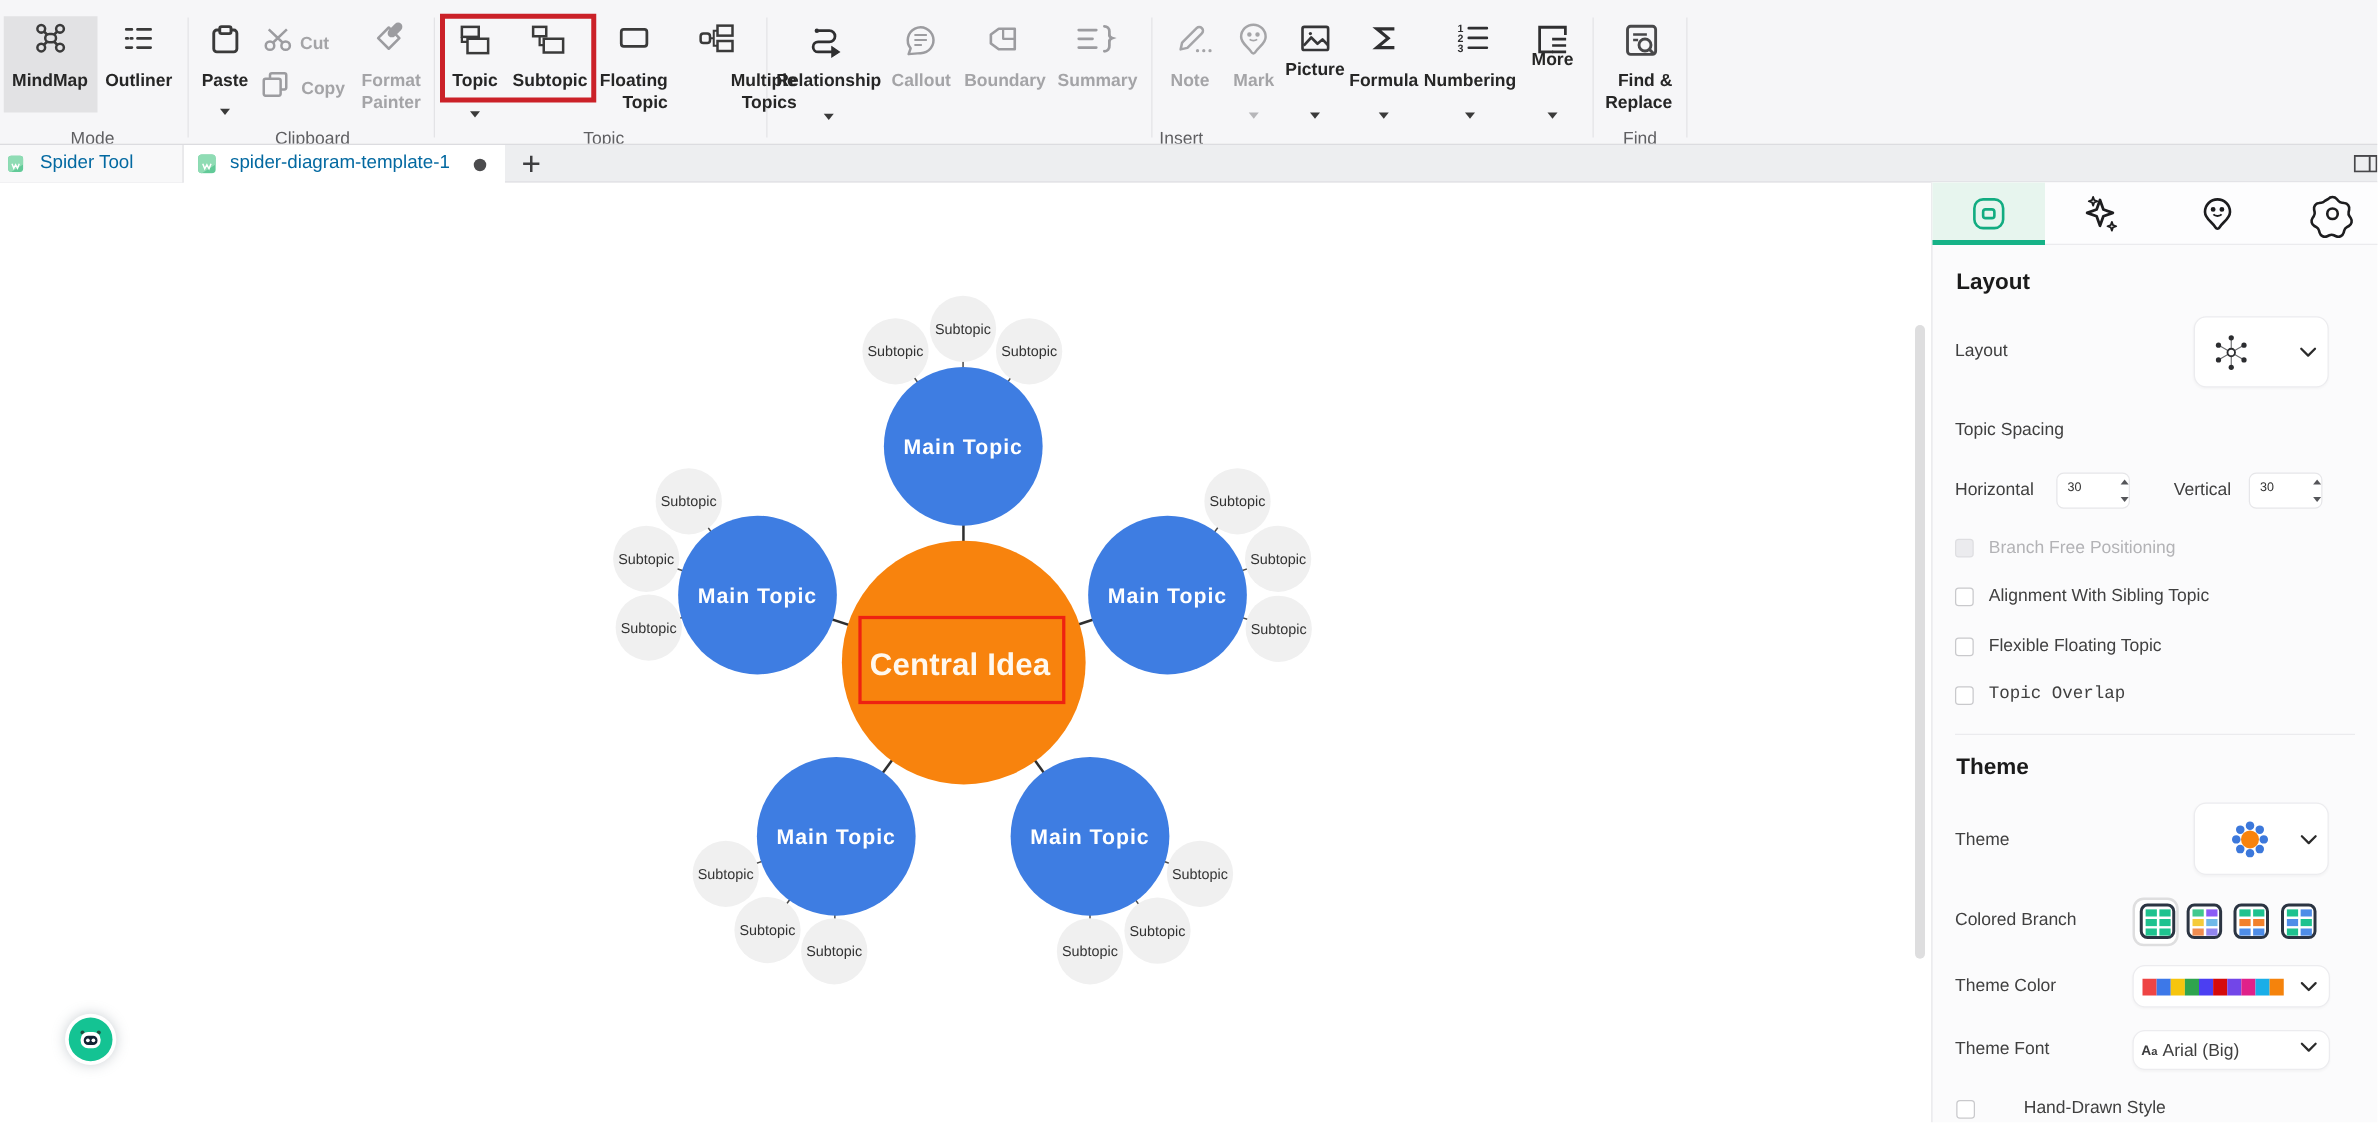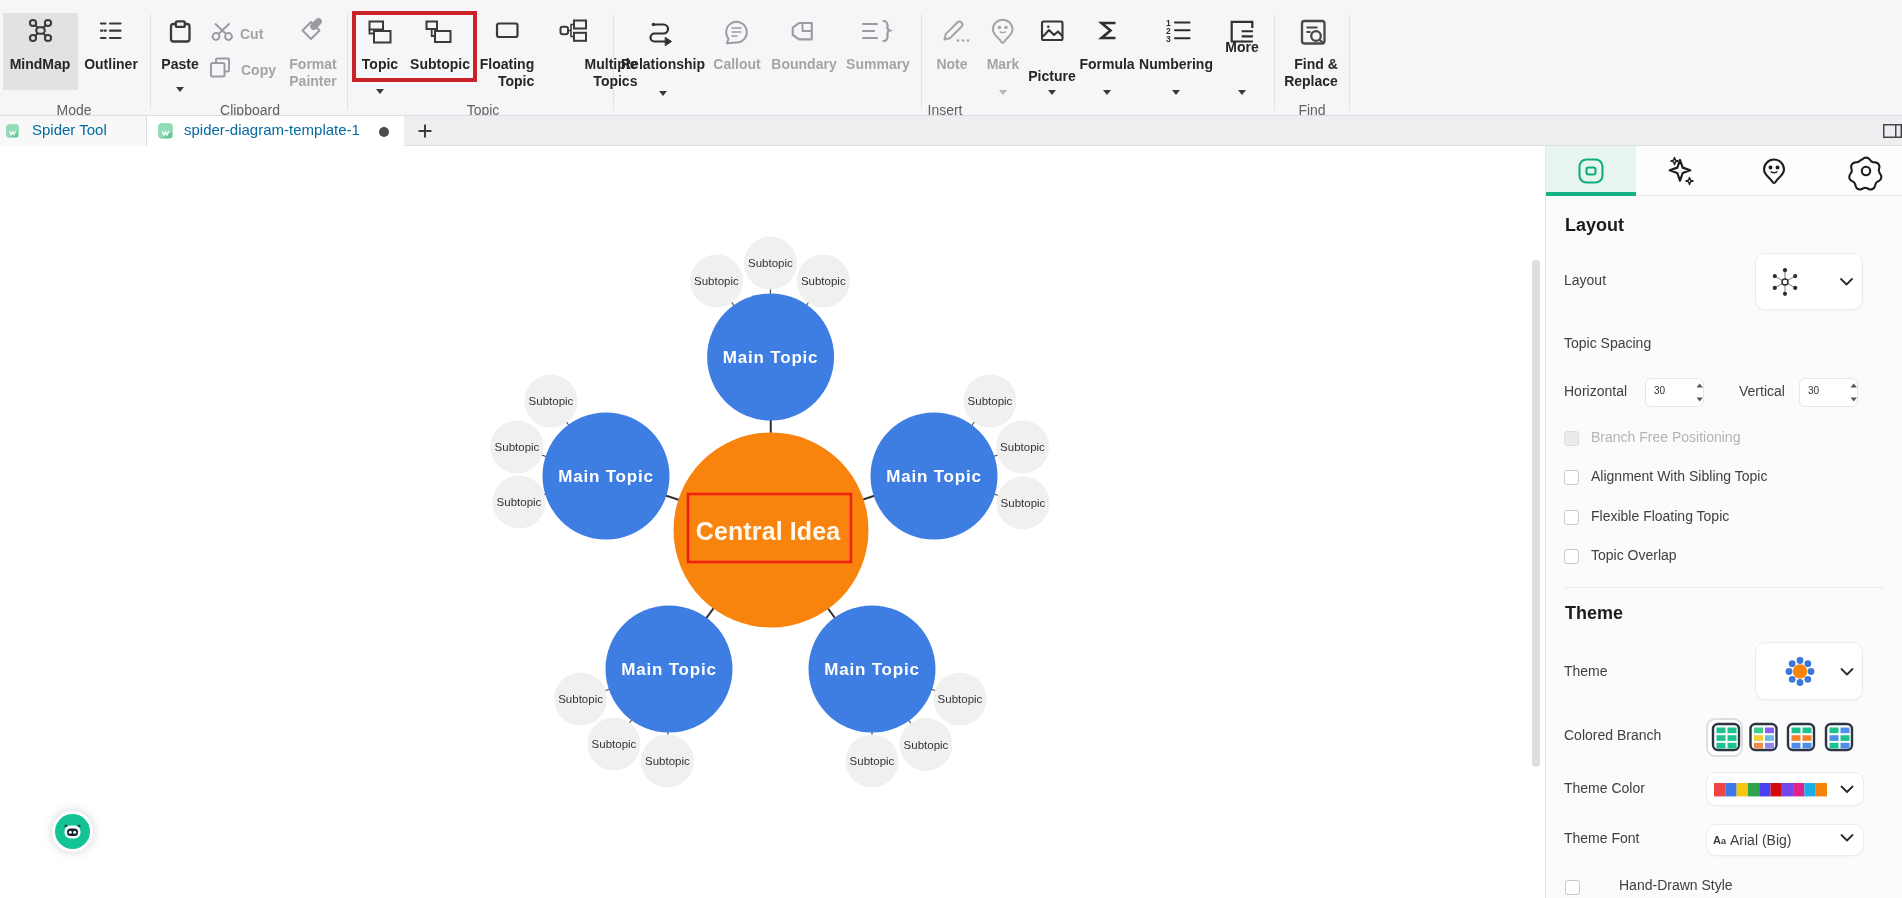--- a/index.html
+++ b/index.html
@@ -192,21 +192,21 @@
     <div class="tbtxt" style="left:507px; top:56px;">Floating<br>Topic</div>
     <div class="tbtxt" style="left:574px; top:56px;margin-left:37px;">Multiple<br>Topics</div>
     <div class="tbtxt" style="left:663px; top:56px;">Relationship</div>
     <div class="caret" style="left:663px; top:91px;"></div>
     <div class="tbtxt dis" style="left:737px; top:56px;">Callout</div>
     <div class="tbtxt dis" style="left:804px; top:56px;">Boundary</div>
     <div class="tbtxt dis" style="left:878px; top:56px;">Summary</div>
     <div class="tbtxt dis" style="left:952px; top:56px;">Note</div>
     <div class="tbtxt dis" style="left:1003px; top:56px;">Mark</div>
     <div class="caret dis2" style="left:1003px; top:90px;"></div>
-    <div class="tbtxt" style="left:1052px; top:68px;">Picture</div>
+    <div class="tbtxt" style="left:1052px; top:47px;">Picture</div>
     <div class="caret" style="left:1052px; top:90px;"></div>
     <div class="tbtxt" style="left:1107px; top:56px;">Formula</div>
     <div class="caret" style="left:1107px; top:90px;"></div>
     <div class="tbtxt" style="left:1176px; top:56px;">Numbering</div>
     <div class="caret" style="left:1176px; top:90px;"></div>
     <div class="tbtxt" style="left:1242px; top:39px;">More</div>
     <div class="caret" style="left:1242px; top:90px;"></div>
     <div class="tbtxt" style="left:1311px; top:56px;">Find &amp;<br>Replace</div>
 
     <div class="abs" style="left:352px; top:11px; width:125px; height:71px; border:4px solid #cb2128;"></div>
@@ -462,21 +462,21 @@
     <div class="spin" style="left:253px; top:232px;">
         <span class="num">30</span>
       </div>
     <div class="cb disb" style="left:18px; top:285px;"></div>
     <div class="plabel" style="left:45px; top:283px; color:#b3b3b6;">Branch Free Positioning</div>
     <div class="cb" style="left:18px; top:324px;"></div>
     <div class="plabel" style="left:45px; top:322px;">Alignment With Sibling Topic</div>
     <div class="cb" style="left:18px; top:364px;"></div>
     <div class="plabel" style="left:45px; top:362px;">Flexible Floating Topic</div>
     <div class="cb" style="left:18px; top:403px;"></div>
-    <div class="plabel" style="left:45px; top:401px;">Topic Overlap</div>
+    <div class="plabel" style="left:45px; top:401px;font-family:Liberation Mono, monospace;">Topic Overlap</div>
     <div class="pdiv" style="left:18px; top:441px; width:320px;"></div>
     <div class="phead" style="left:19px; top:457px;">Theme</div>
     <div class="plabel" style="left:18px; top:517px;">Theme</div>
     <div class="pbox" style="left:209px; top:496px; width:108px; height:58px;"></div>
     <div class="plabel" style="left:18px; top:581px;">Colored Branch</div>
     <div class="abs" style="left:160px; top:572px; width:37px; height:39px; border:2px solid #dededf; border-radius:9px; background:#fff;"></div>
     <div id="cbranch"></div>
     <div class="plabel" style="left:18px; top:634px;">Theme Color</div>
     <div class="pbox" style="left:160px; top:626px; width:158px; height:34px;"></div>
     <div class="plabel" style="left:18px; top:684px;">Theme Font</div>

